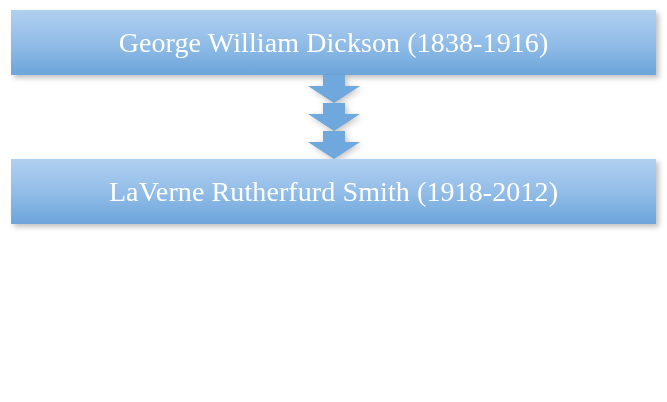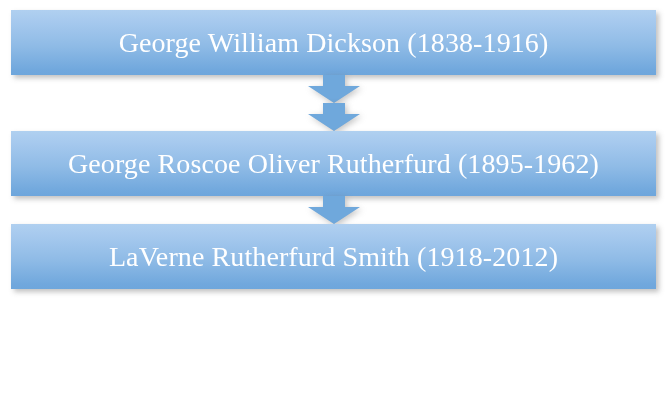--- a/index.html
+++ b/index.html
@@ -79,23 +79,20 @@
     </svg>
   </div>
 
 
   <div class="arrow-wrap">
     <svg class="arrow-svg" viewBox="0 0 52 28" aria-hidden="true">
       <polygon points="15,0 37,0 37,11 52,11 26,28 0,11 15,11" fill="#6fa8dc"></polygon>
     </svg>
   </div>
 
-  <div class="node-box">
-    <span class="node-label">George Roscoe Oliver Rutherfurd (1895-1962)</span>
-  </div>
 
   <div class="arrow-wrap">
     <svg class="arrow-svg" viewBox="0 0 52 28" aria-hidden="true">
       <polygon points="15,0 37,0 37,11 52,11 26,28 0,11 15,11" fill="#6fa8dc"></polygon>
     </svg>
   </div>
 
   <div class="node-box">
     <span class="node-label">LaVerne Rutherfurd Smith (1918-2012)</span>
   </div>

